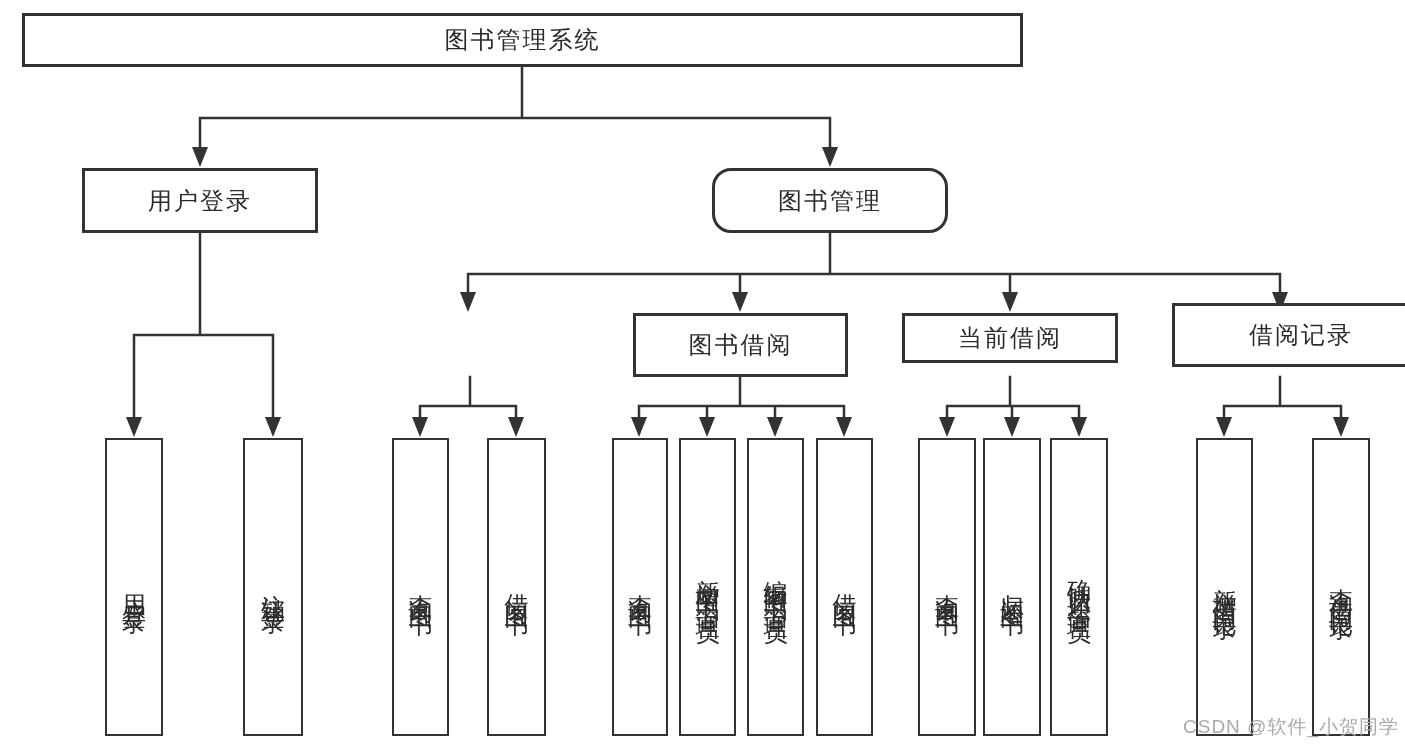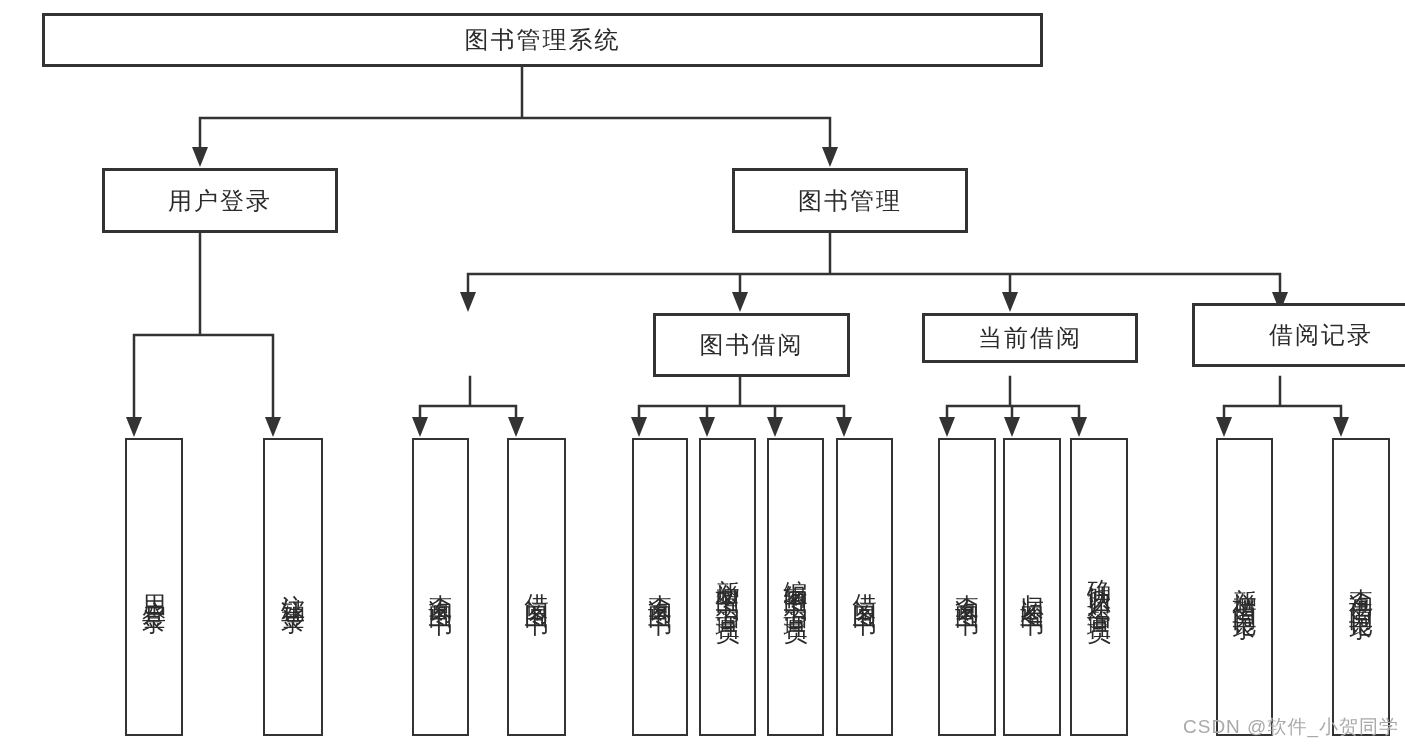--- a/index.html
+++ b/index.html
@@ -19,21 +19,20 @@
   }
   .box {
     position: absolute;
     background: #ffffff;
     border: 3px solid #333333;
     box-sizing: border-box;
     display: flex;
     align-items: center;
     justify-content: center;
     z-index: 2;
-    margin-left: 20px;
   }
   .box.leaf { border-width: 2px; }
   .hlabel {
     font-size: 24px;
     color: #2b2b2b;
     letter-spacing: 2px;
     white-space: nowrap;
   }
   .vlabel {
     writing-mode: vertical-rl;
@@ -93,25 +92,25 @@
     </g>
   </svg>
 
   <div class="box" style="left:22px; top:13px; width:1001px; height:54px;">
     <span class="hlabel">图书管理系统</span>
   </div>
 
   <div class="box" style="left:82px; top:168px; width:236px; height:65px;">
     <span class="hlabel">用户登录</span>
   </div>
-  <div class="box" style="left:712px; top:168px; width:236px; height:65px;">
+  <div class="box" style="left:712px; top:168px; width:236px; height:65px;border-radius:19px;">
     <span class="hlabel">图书管理</span>
   </div>
 
-  <div class="box" style="left:633px; top:313px; width:197px; height:64px;">
+  <div class="box" style="left:633px; top:313px; width:215px; height:64px;">
     <span class="hlabel">图书借阅</span>
   </div>
   <div class="box" style="left:902px; top:313px; width:216px; height:50px;">
     <span class="hlabel">当前借阅</span>
   </div>
   <div class="box" style="left:1172px; top:303px; width:258px; height:64px;">
     <span class="hlabel">借阅记录</span>
   </div>
 
   <div class="box leaf" style="left:105px; top:438px; width:58px; height:298px;">

